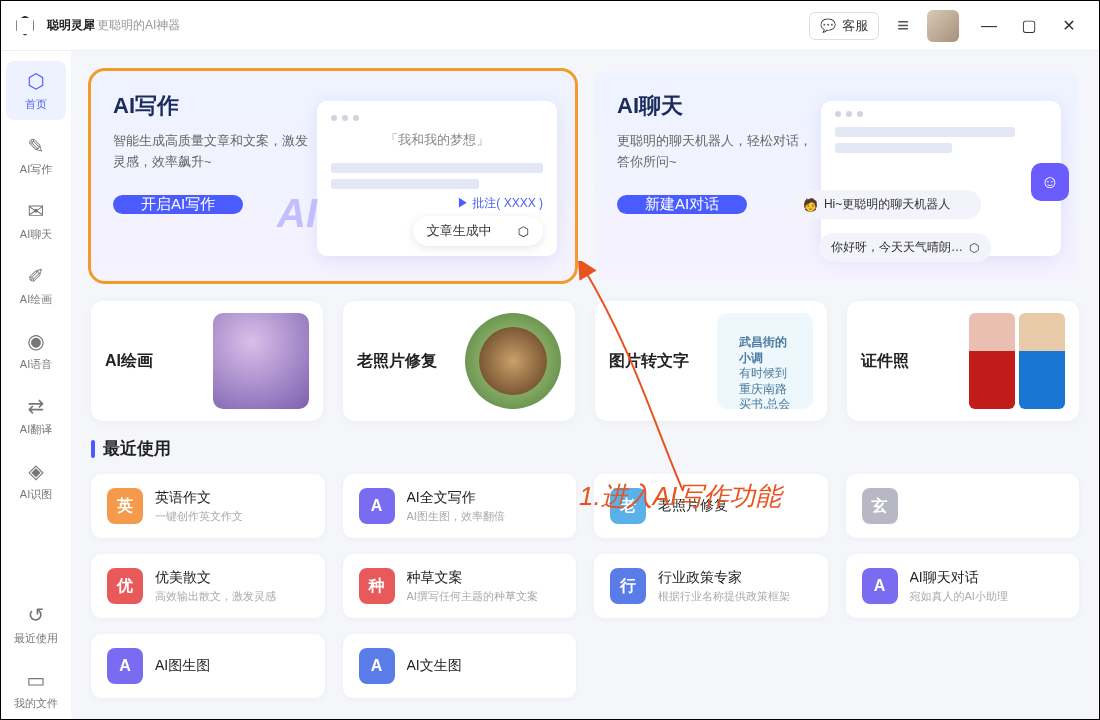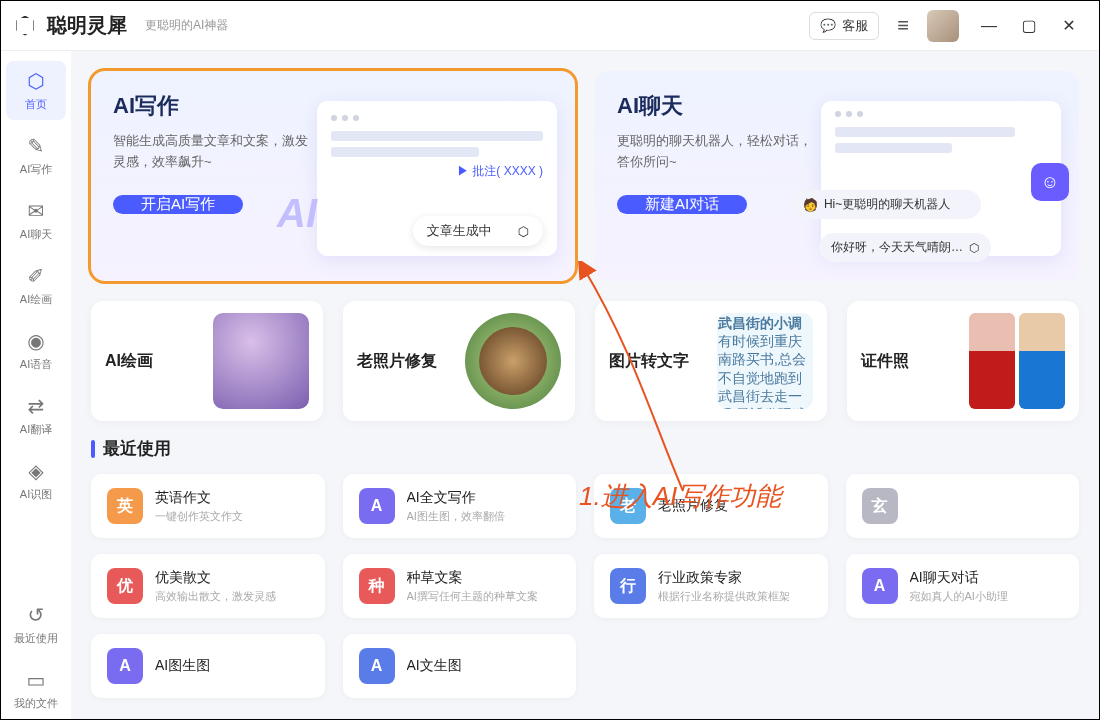--- a/index.html
+++ b/index.html
@@ -1,21 +1,21 @@
 <!DOCTYPE html>
 <html><head>
 <meta charset="utf-8">
 <style>
 * { margin: 0; padding: 0; box-sizing: border-box; font-family: -apple-system, "PingFang SC", "Microsoft YaHei", sans-serif; }
 body { width: 1100px; height: 720px; background: #f5f6fa; overflow: hidden; border: 1px solid #000; }
 
 
 .titlebar { height: 50px; background: #fff; display: flex; align-items: center; padding: 0 10px; border-bottom: 1px solid #eee; }
 .titlebar .logo { width: 28px; height: 28px; margin-right: 8px; display:flex; align-items:center; justify-content:center; }
-.titlebar .appname { font-weight: 700; font-size: 20px; color: #222; margin-right: 18px; }
+.titlebar .appname { font-weight: 700; font-size: 12px; color: #222; margin-right: 2px; }
 .titlebar .subtitle { font-size: 12px; color: #999; }
 .titlebar .spacer { flex: 1; }
 .titlebar .kf { display:flex; align-items:center; border:1px solid #ddd; border-radius:6px; padding:4px 10px; font-size:13px; color:#333; margin-right:10px; gap:6px; cursor:pointer; }
 .titlebar .hamburger { font-size:20px; color:#555; padding:4px 8px; cursor:pointer; }
 .titlebar .avatar { width:32px; height:32px; border-radius:6px; background: linear-gradient(135deg,#d8c9b8,#a8907a); margin:0 10px; }
 .titlebar .winbtn { width:40px; text-align:center; font-size:16px; color:#333; cursor:pointer; }
 
 
 .body { display:flex; height: calc(100% - 50px); }
 
@@ -49,21 +49,21 @@
 .chat-illus .fab { position:absolute; right:-8px; top:40%; width:38px; height:38px; background:#6a5cff; border-radius:10px; display:flex; align-items:center; justify-content:center; color:#fff; font-size:18px; }
 
 
 .tiles-row { display:flex; gap:20px; margin-bottom:16px; }
 .tile { flex:1; background:#fff; border-radius:12px; padding:12px 14px; display:flex; align-items:center; gap:10px; box-shadow:0 2px 10px rgba(0,0,0,.04); cursor:pointer; }
 .tile h3 { font-size:16px; font-weight:700; color:#222; }
 .tile .thumb { width:96px; height:96px; border-radius:10px; background:#d9d4f0; flex-shrink:0; }
 .thumb.purple { background: radial-gradient(circle at 40% 30%, #d9bfe8, #7b5fb0); }
 .thumb.green { background: radial-gradient(circle, #bcd98a, #4a7a3a); position:relative; border-radius:50%; overflow:hidden; }
 .thumb.green::after{content:"";position:absolute;inset:14px;border-radius:50%;background:radial-gradient(circle,#caa06a,#5a3a1e);}
-.thumb.paper { background:#eef7fb; padding:1px; font-size:14px; color:#4a7aa0; line-height:1.3; overflow:hidden; }
+.thumb.paper { background:#eef7fb; padding:22px; font-size:12px; color:#4a7aa0; line-height:1.3; overflow:hidden; }
 .thumb.idrow { display:flex; gap:4px; background:transparent; }
 .thumb.idrow > div { flex:1; border-radius:6px; }
 .thumb.idrow .red { background:linear-gradient(180deg,#e8bfb0 40%,#c11b1b 40%); }
 .thumb.idrow .blue { background:linear-gradient(180deg,#e8c9a8 40%,#1976d2 40%); }
 
 
 .section-head { display:flex; align-items:center; gap:8px; font-size:17px; font-weight:700; color:#222; margin:8px 0 14px; }
 .section-head::before { content:""; width:4px; height:18px; background:#4a5cff; border-radius:2px; }
 .grid { display:grid; grid-template-columns:repeat(4,1fr); gap:16px 18px; }
 .gcard { background:#fff; border-radius:10px; padding:14px 16px; display:flex; align-items:center; gap:12px; box-shadow:0 1px 6px rgba(0,0,0,.04); cursor:pointer; }
@@ -147,20 +147,21 @@
       <div class="hero-card highlighted">
         <h2>AI写作</h2>
         <p style="max-width:200px;">智能生成高质量文章和文案，激发灵感，效率飙升~</p>
         <button class="cta">开启AI写作</button>
         <div class="hero-illus">
           <div class="dots">
               <span></span>
               <span></span>
               <span></span>
             </div>
+          <div class="dream">「我和我的梦想」</div>
           <div class="line"></div>
           <div class="line" style="width:70%;"></div>
           <div class="comment">▶ 批注( XXXX )</div>
           <div class="aimark">AI</div>
           <div class="status">
             <span>文章生成中</span>
             <span>⬡</span>
           </div>
         </div>
       </div>

